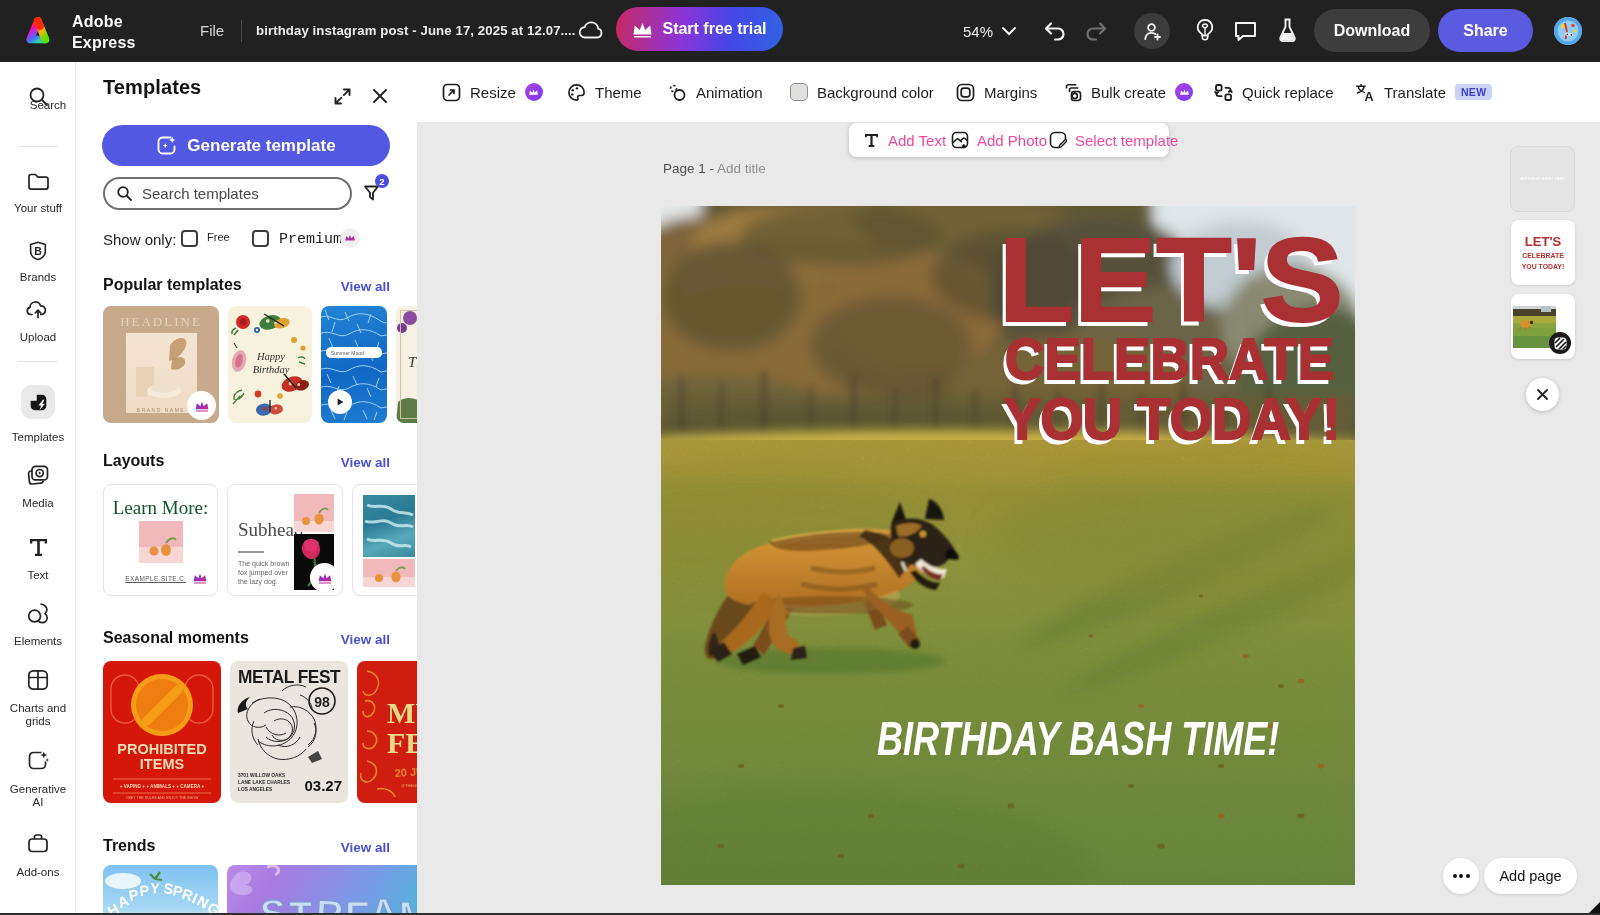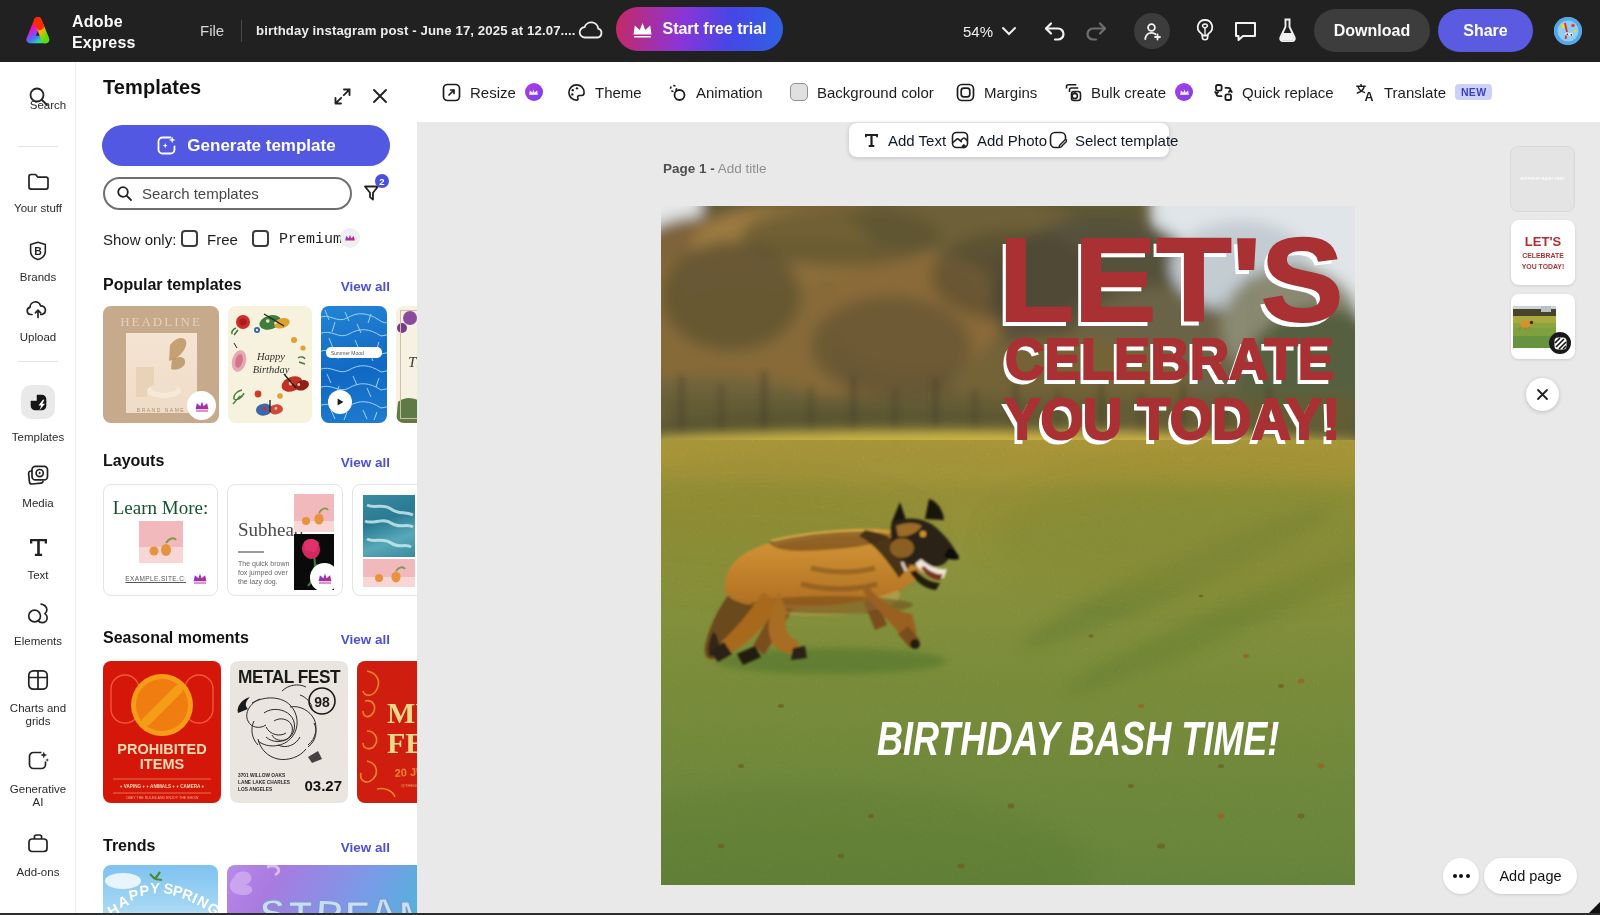--- a/index.html
+++ b/index.html
@@ -46,23 +46,23 @@
   .crownbadge { position:absolute; right:3px; bottom:3px; width:29px; height:29px; border-radius:50%; background:#fff;
                 display:flex; align-items:center; justify-content:center; }
 
   
   #canvasarea { left:417px; top:62px; width:1183px; height:853px; background:#e9e9e9; }
   #toolsrow { left:0px; top:0px; width:1183px; height:60px; background:#fff; display:flex; align-items:center; color:#1d1d1d; }
   .tool { display:flex; align-items:center; gap:9px; font-size:15px; white-space:nowrap; }
   .crowncirc { width:18px; height:18px; border-radius:50%; background:linear-gradient(135deg,#b13de0,#7a3ef2);
                display:flex; align-items:center; justify-content:center; }
   #floatbar { left:432px; top:61px; width:320px; height:34px; background:#fff; border-radius:8px;
-              box-shadow:0 1px 5px rgba(0,0,0,.18); display:flex; align-items:center; font-size:13px; color:#0f172a; }
+              box-shadow:0 1px 5px rgba(0,0,0,.18); display:flex; align-items:center; font-size:13px; color:#ec4899; }
   #pagelbl { left:246px; top:99px; font-size:13.5px; color:#8f8f8f; }
-  #pagelbl b { color:#4e4e4e; font-weight:bold; }
+  #pagelbl b { color:#4e4e4e; font-weight:normal; }
 
   
   #canvas { left:244px; top:144px; width:694px; height:679px; overflow:hidden; }
   .bigred { position:absolute; width:336px; left:342px; text-align:center; color:#a93134; font-weight:bold; -webkit-text-stroke:2.2px #a93134;
             text-shadow:-4px 5px 0 #ffffff; line-height:1; white-space:nowrap; }
   #bashline { position:absolute; left:216px; top:504px; width:480px; color:#fff; font-weight:bold; font-style:italic;
               font-size:49px; transform:scale(.735,1); transform-origin:0 0; white-space:nowrap; letter-spacing:0px;}
 
   
   .railthumb { position:absolute; border-radius:8px; }
@@ -541,21 +541,21 @@
         </svg></div>
     <div class="abs" style="left:295px;top:25px;"><svg width="18" height="18" viewBox="0 0 18 18" fill="none" stroke="#222" stroke-width="1.9" stroke-linecap="round">
           <path d="M3 3 L15 15 M15 3 L3 15"></path>
         </svg></div>
     <div class="abs" style="left:286px;top:121px;"><svg width="21" height="21" viewBox="0 0 21 21" fill="none" stroke="#222" stroke-width="1.8" stroke-linejoin="round" stroke-linecap="round">
           <path d="M3 3.5 h13 l-5 6.2 v6.8 l-3-2.4 v-4.4 Z"></path>
         </svg></div>
     <div class="abs" style="left:299px;top:112px;width:14px;height:14px;border-radius:50%;background:#4a50dd;color:#fff;font-size:9.5px;font-weight:bold;display:flex;align-items:center;justify-content:center;">2</div>
     <div class="abs" style="left:27px;top:169px;font-size:15px;color:#1d1d1d;">Show only:</div>
     <div class="cb abs" style="left:105px;top:168px;"></div>
-    <div class="abs" style="left:131px;top:169px;font-size:15px;color:#1d1d1d;">Free</div>
+    <div class="abs" style="left:131px;top:169px;font-size:11px;color:#1d1d1d;">Free</div>
     <div class="cb abs" style="left:176px;top:168px;"></div>
     <div class="abs" style="left:203px;top:169px;font-size:15px;color:#1d1d1d;font-family:Liberation Mono, monospace;">Premium</div>
     <div class="abs" style="left:264px;top:166px;width:20px;height:20px;border-radius:50%;background:#efefef;display:flex;align-items:center;justify-content:center;">
         <svg width="12" height="12" viewBox="0 0 20 20">
           <defs>
             <linearGradient id="crg" x1="0" y1="0" x2="1" y2="1">
               <stop offset="0" stop-color="#7c3aed"></stop>
               <stop offset="1" stop-color="#d6246e"></stop>
             </linearGradient>
           </defs>

